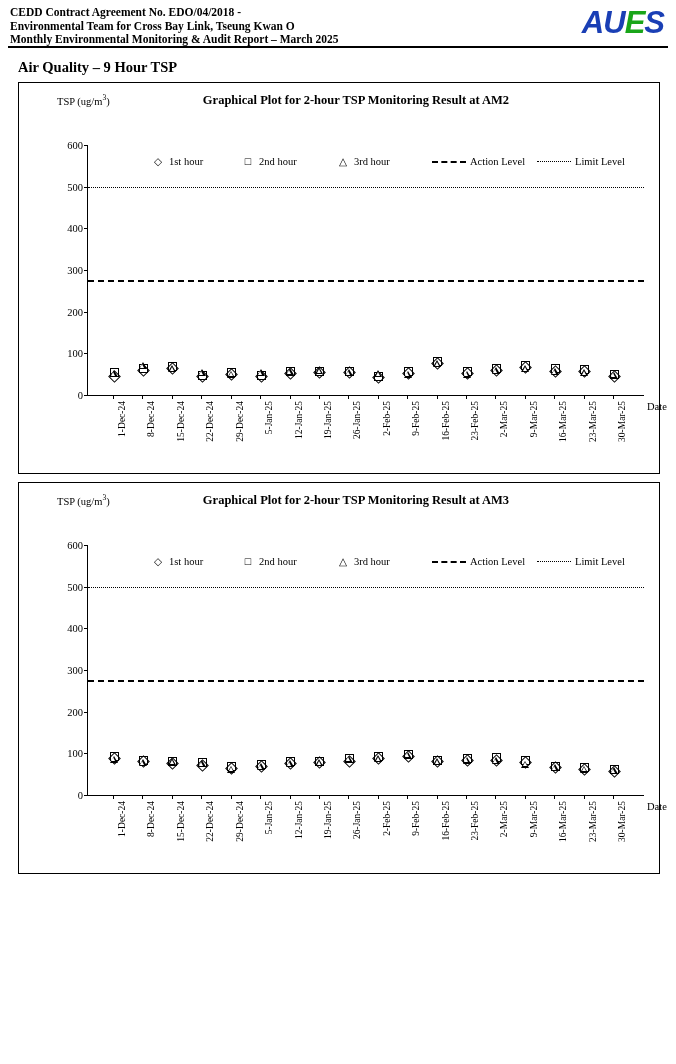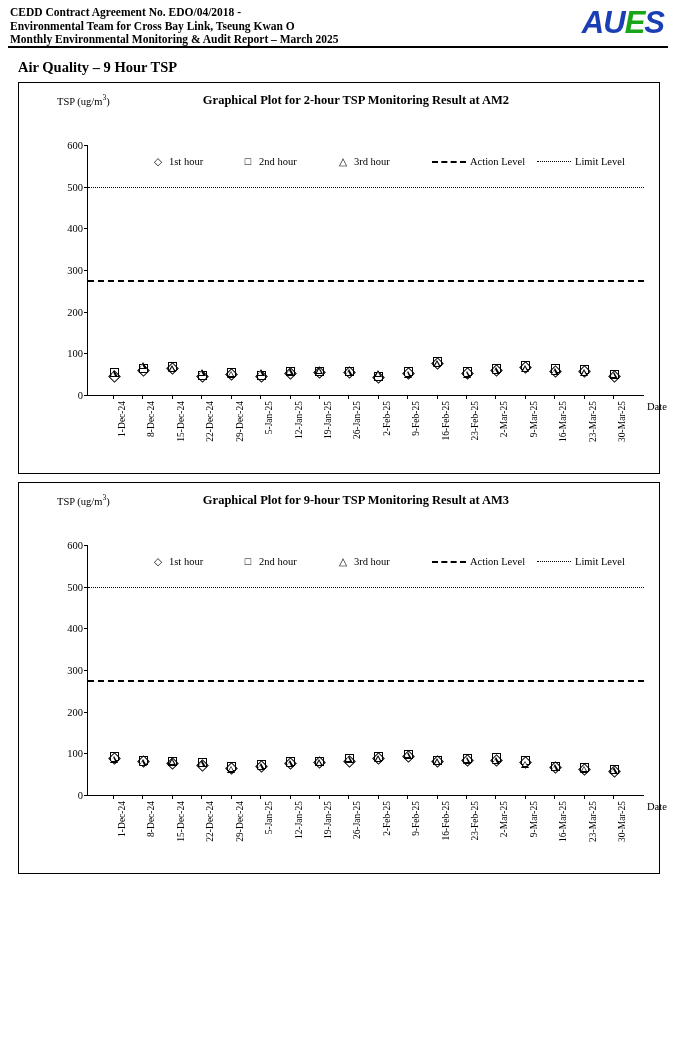--- a/index.html
+++ b/index.html
@@ -280,21 +280,21 @@
         <div class="mk-t" style="left: 436.857px; top: 223.333px;"></div>
         <div class="mk-t" style="left: 466.275px; top: 226.667px;"></div>
         <div class="mk-t" style="left: 495.693px; top: 227.5px;"></div>
         <div class="mk-t" style="left: 525.111px; top: 230px;"></div>
       </div>
     <div class="xaxis-title" style="left:628px; top:318px;">Date</div>
   </div>
 
   <div class="chart-box" id="chart2">
     <div class="ylabel">TSP (ug/m<sup>3</sup>)</div>
-    <div class="chart-title shift">Graphical Plot for 9-hour TSP Monitoring Result at AM3</div>
+    <div class="chart-title shift">Graphical Plot for 2-hour TSP Monitoring Result at AM3</div>
     <div class="legend">
       <div class="item" style="left:50px"><span class="mk">◇</span><span class="lbl">1st hour</span></div>
       <div class="item" style="left:140px"><span class="mk">□</span><span class="lbl">2nd hour</span></div>
       <div class="item" style="left:235px"><span class="mk">△</span><span class="lbl">3rd hour</span></div>
       <div class="item" style="left:335px"><span class="dashline"></span><span class="lbl">Action Level</span></div>
       <div class="item" style="left:440px"><span class="dotline"></span><span class="lbl">Limit Level</span></div>
     </div>
     <div class="plot">
         <div class="ytick" style="top: 250px;">0</div>
         <div class="ytickmark" style="top: 250px;"></div>

